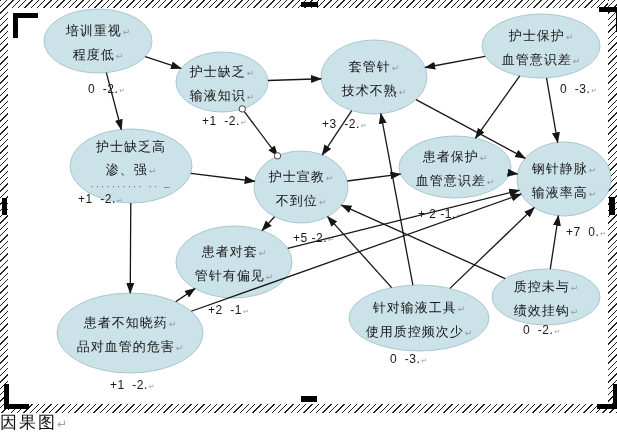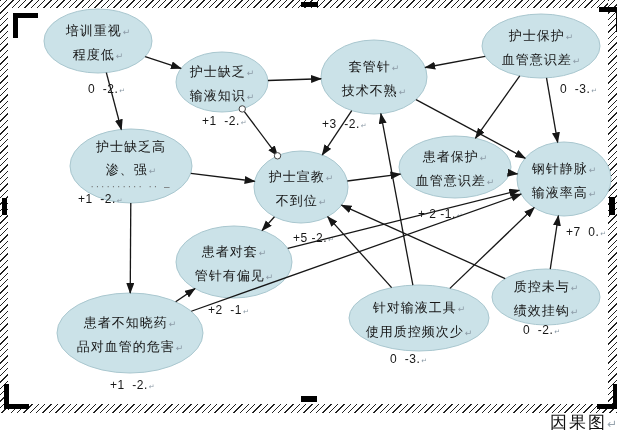--- a/index.html
+++ b/index.html
@@ -28,21 +28,21 @@
   #dsvg text{white-space:pre;}
   .node{fill:#cbe2e8;stroke:#a9c7cf;stroke-width:1;}
   .ntext{font-size:13px;fill:#161616;letter-spacing:1px;font-family:"Liberation Sans","DejaVu Sans",sans-serif;}
   .dots{fill:#6f6f6f;font-size:10px;letter-spacing:2px;}
   .ret{fill:#8c9aa6;font-size:9px;letter-spacing:0;}
   .vote{font-size:12px;fill:#161616;letter-spacing:.5px;}
   .vote .ret{font-size:7px;}
   .arrow{stroke:#161616;stroke-width:1.3;}
   .hdl{fill:#fff;stroke:#444;stroke-width:1;}
   
-  .caption{position:absolute;left:0;top:411px;width:617px;text-align:right;font-size:17px;color:#111;letter-spacing:2px;}
+  .caption{position:absolute;left:0;top:411px;width:617px;text-align:left;font-size:17px;color:#111;letter-spacing:2px;}
   .cret{color:#98a4ae;font-size:12px;letter-spacing:0;}
 </style>
 </head>
 <body>
 
 <div id="stage">
   <div class="hatch top"></div>
   <div class="hatch bottom"></div>
   <div class="hatch left"></div>
   <div class="hatch right"></div>

